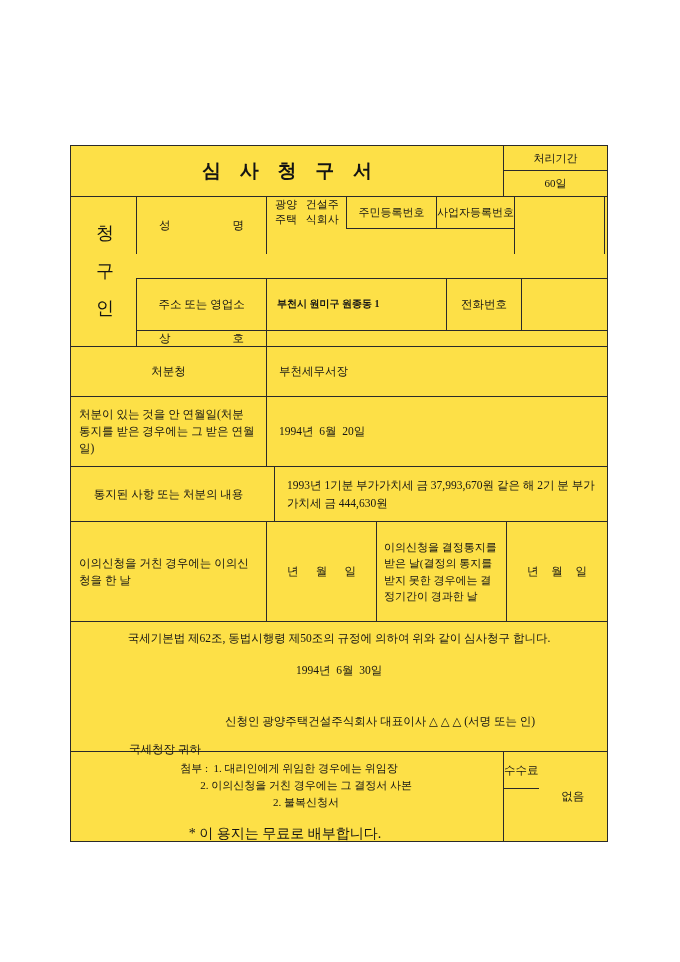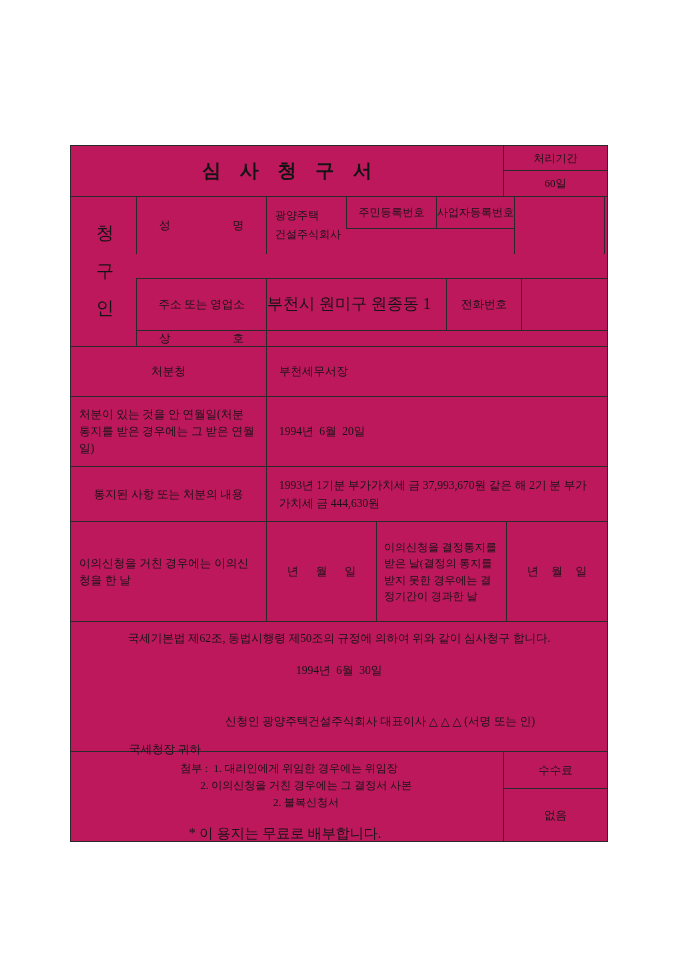--- a/index.html
+++ b/index.html
@@ -9,21 +9,21 @@
     color: #141414;
     font-family: "Liberation Serif", "DejaVu Serif", serif;
     position: relative;
     overflow: hidden;
   }
   .form {
     position: absolute;
     left: 70px; top: 145px;
     width: 538px;
     border: 1px solid #2a2a2a;
-    background: #be185d;
+    background: #fde047;
   }
   .row { display: flex; border-top: 1px solid #2a2a2a; }
   .row:first-child { border-top: none; }
   .cell { position: relative; }
   .bl { border-left: 1px solid #2a2a2a; }
   .center { display: flex; align-items: center; justify-content: center; }
   .pre { white-space: pre; }
 
   
   .r-header { height: 50px; }
@@ -50,31 +50,31 @@
   .crow-3 { flex: 1; }
   .w130 { width: 130px; }
   .w80  { width: 80px; }
   .w75  { width: 75px; }
   .w90  { width: 90px; }
   .w180 { width: 180px; }
   .flex1 { flex: 1; }
   .label { display: flex; align-items: center; justify-content: center; font-size: 11.5px; }
   .spread { justify-content: space-between; padding: 0 22px; }
   .spread3 { justify-content: space-between; padding: 0 30px; }
-  .value { display: flex; align-items: center; padding-left: 0; font-size: 16px; }
-  .value-col { display: flex; flex-direction: column; justify-content: center; gap: 4px; padding-left: 8px; font-size: 11px; }
+  .value { display: flex; align-items: center; padding-left: 10px; font-size: 10px; font-weight: bold; }
+  .value-col { display: flex; flex-direction: row; justify-content: center; gap: 4px; padding-left: 8px; font-size: 11px; }
   .mini { flex: 1; display: flex; flex-direction: row; }
   .mini-head { display: flex; height: 32px; border-bottom: 1px solid #2a2a2a; }
   .mini-vals { display: flex; flex: 1; }
   .mini .cell { display: flex; align-items: center; justify-content: center; font-size: 11px; }
 
   
   .r-agency { height: 50px; }
   .r-known { height: 70px; }
-  .r-notice { height: 55px; }
+  .r-notice { height: 55px; gap: 8px; }
   .lab195 { width: 195px; display: flex; align-items: center; justify-content: center; font-size: 11.5px; text-align: left; padding: 4px 8px; line-height: 1.45; }
   .valflex { flex: 1; display: flex; align-items: center; padding: 4px 12px; font-size: 11.5px; line-height: 1.6; }
 
   
   .r-objection { height: 100px; }
   .w110 { width: 110px; }
   .w130b { width: 130px; }
   .datecell { display: flex; align-items: center; justify-content: space-between; padding: 0 20px; font-size: 11.5px; }
   .obj-label2 { display: flex; align-items: center; font-size: 11px; line-height: 1.5; padding: 4px 7px; text-align: left; }
 
@@ -84,21 +84,21 @@
   .dec-date  { text-align: center; margin-top: 17px; }
   .dec-signer{ text-align: center; margin-top: 36px; padding-left: 82px; }
   .dec-addr  { margin-top: 13px; padding-left: 58px; }
 
   
   .r-attach { height: 90px; }
   .attach-left { flex: 1; padding: 8px 8px 0 12px; font-size: 11px; text-align: center; }
   .attach-line { line-height: 17px; white-space: pre; }
   .indent { padding-left: 34px; }
   .free-note { margin-top: 14px; margin-left: -8px; font-size: 14px; }
-  .fee-col { width: 104px; border-left: 1px solid #2a2a2a; display: flex; flex-direction: column; }
+  .fee-col { width: 104px; border-left: 1px solid #2a2a2a; display: flex; flex-direction: row; }
   .fee-label { height: 37px; border-bottom: 1px solid #2a2a2a; font-size: 11.5px; }
   .fee-value { flex: 1; font-size: 11.5px; }
 </style>
 </head>
 <body>
 
 <div class="page">
   <div class="form">
 
     <div class="row r-header">

